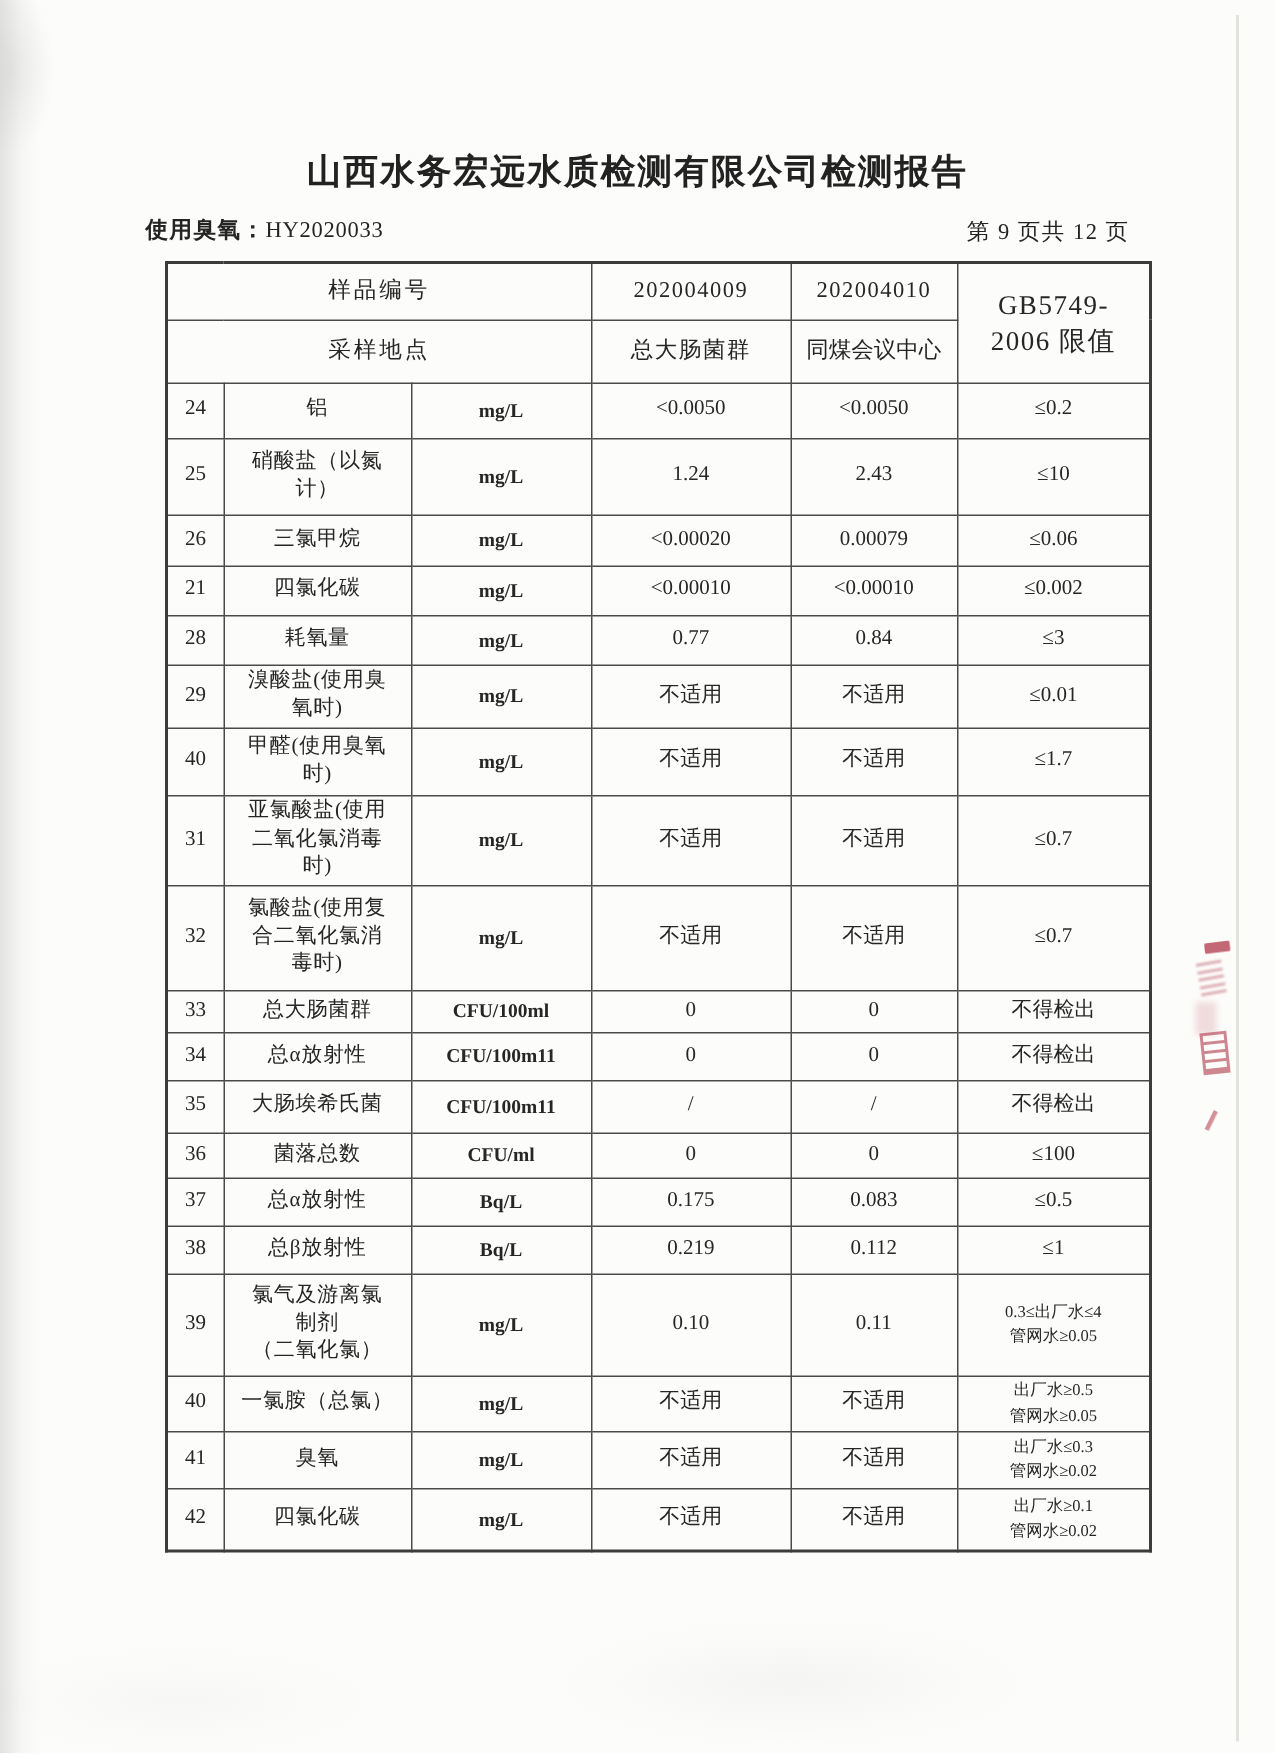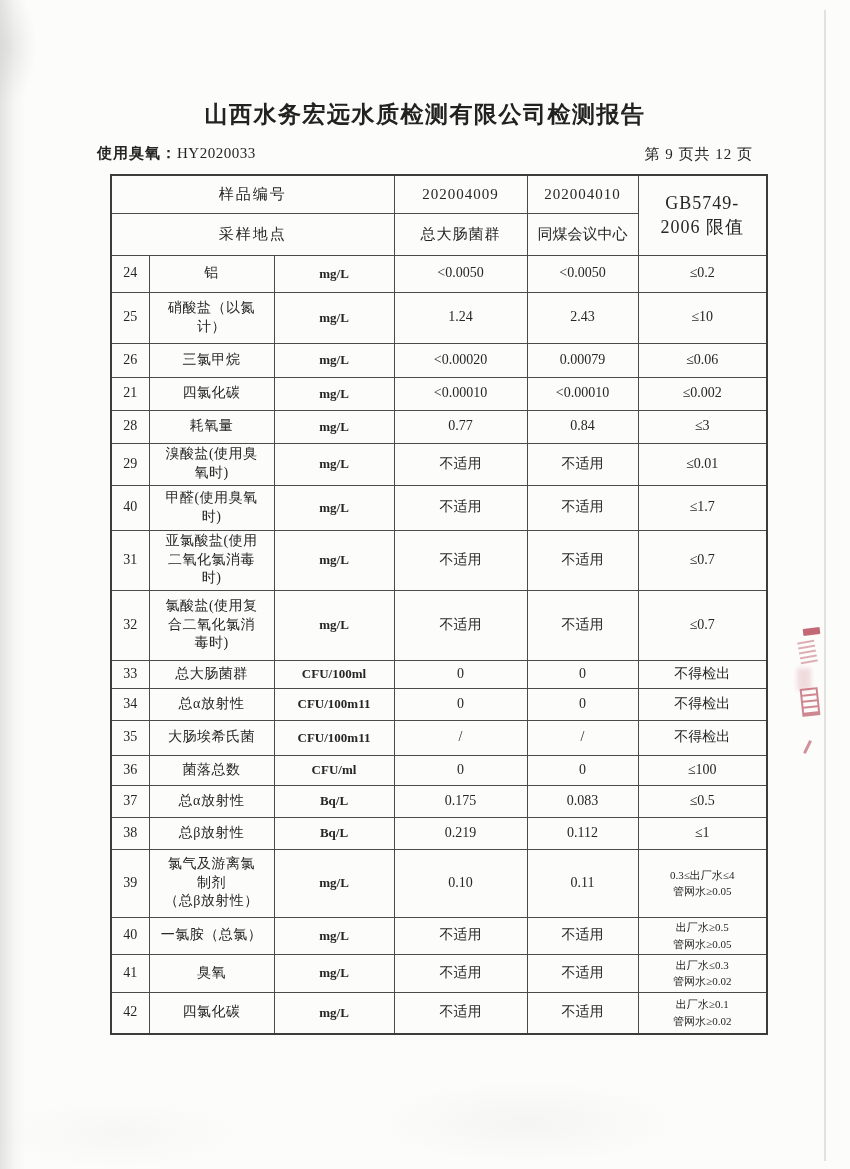--- a/index.html
+++ b/index.html
@@ -227,21 +227,21 @@
         <td class="c-name">总β放射性</td>
         <td class="c-unit">Bq/L</td>
         <td>0.219</td>
         <td>0.112</td>
         <td class="c-limit">≤1</td>
       </tr>
       <tr style="height:68px">
         <td>39</td>
         <td class="c-name center">氯气及游离氯
 制剂
-（总β放射性）</td>
+（二氧化氯）</td>
         <td class="c-unit">mg/L</td>
         <td>0.10</td>
         <td>0.11</td>
         <td class="c-limit small">0.3≤出厂水≤4
 管网水≥0.05</td>
       </tr>
       <tr style="height:37px">
         <td>40</td>
         <td class="c-name">一氯胺（总氯）</td>
         <td class="c-unit">mg/L</td>

